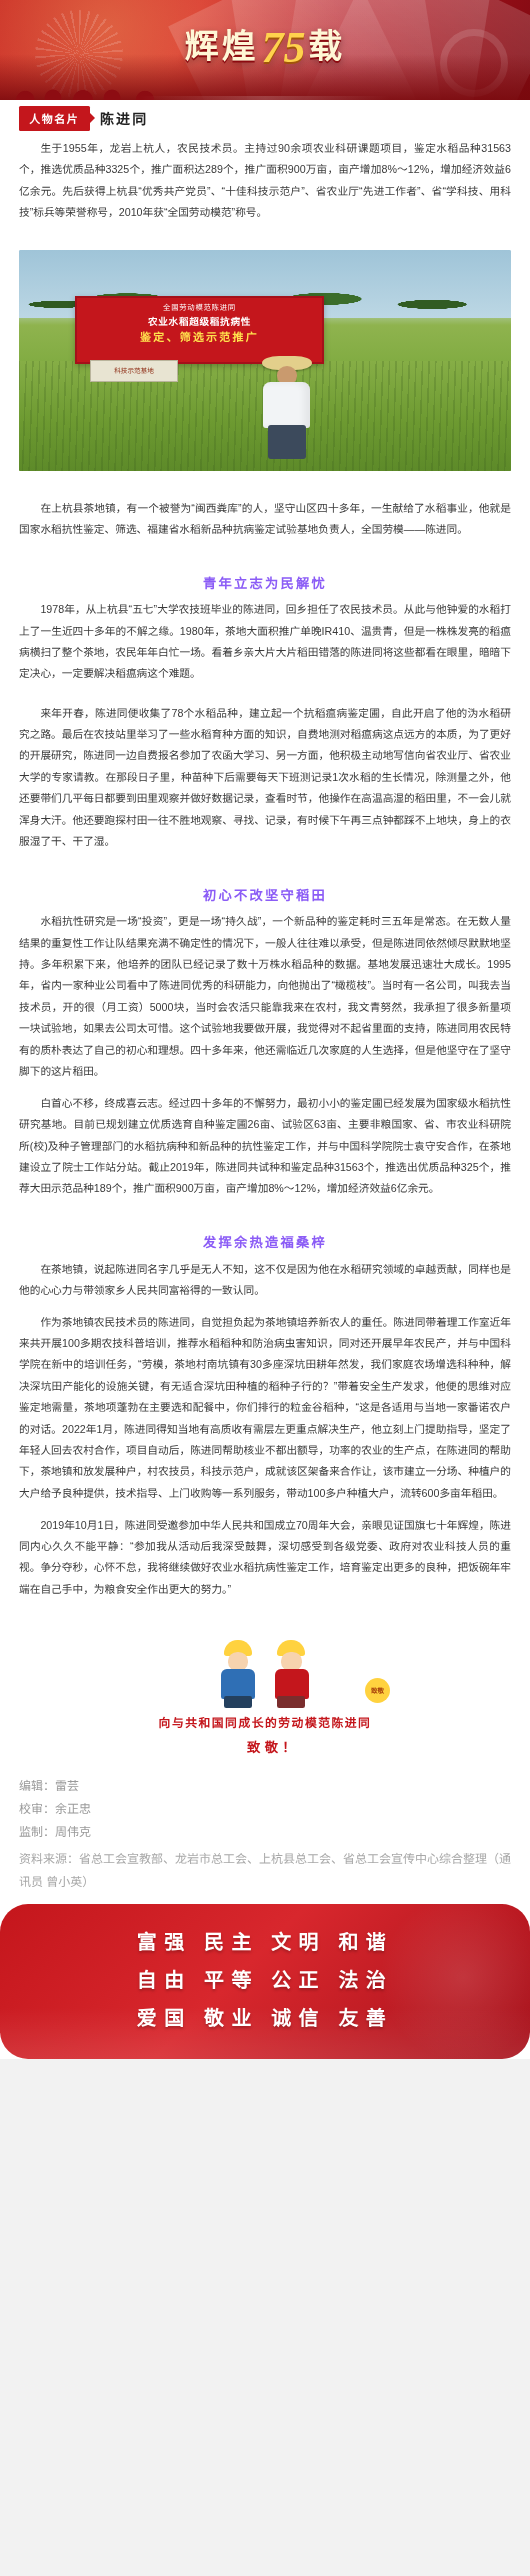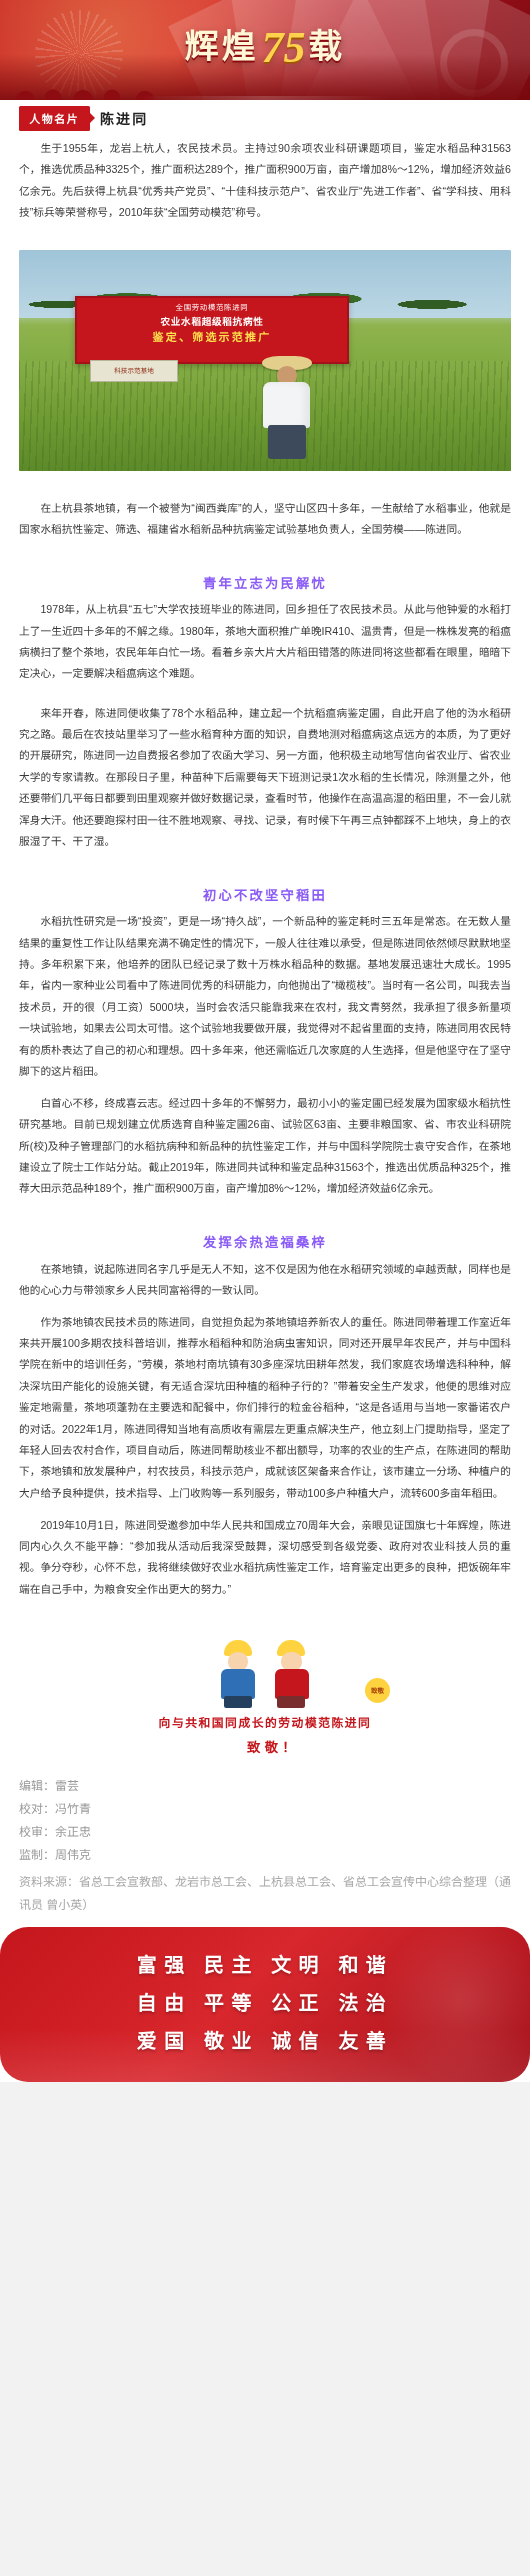--- a/index.html
+++ b/index.html
@@ -122,21 +122,21 @@
     position:absolute; left:0; top:0; width:100%; height:68px;
     background:
       radial-gradient(ellipse at 8% 80%, #2f5a22 29.4px, transparent 30px),
       radial-gradient(ellipse at 22% 70%, #3a6b28 34px, transparent 35px),
       radial-gradient(ellipse at 40% 82%, #2d5620 31px, transparent 32px),
       radial-gradient(ellipse at 62% 72%, #3b6d2a 37px, transparent 38px),
       radial-gradient(ellipse at 84% 80%, #315c23 34px, transparent 35px),
       linear-gradient(to bottom, #9fc4d8, #bcd7e4);
   }
   .photo .banner{
-    position:absolute; left:56px; top:46px; width:274px; height:68px;
+    position:absolute; left:56px; top:46px; width:249px; height:68px;
     background:#c4161c;
     border:2.2px solid #a5101a;
     box-shadow:0 2.2px 5.9px rgba(0,0,0,.25);
     padding:4.4px 5.9px 0;
     text-align:center;
     color:#fff;
   }
   .photo .banner .l1{ font-size:7.4px; letter-spacing:0.7px; line-height:1.5; }
   .photo .banner .l2{ font-size:9.6px; font-weight:bold; letter-spacing:0.7px; line-height:1.6; color:#fff; }
   .photo .banner .l3{
@@ -360,21 +360,20 @@
         <div class="legs"></div>
       </div>
       <div class="salute-badge">致敬</div>
     </div>
     <div class="salute-line">向与共和国同成长的劳动模范陈进同</div>
     <div class="salute-line2">致敬！</div>
   </div>
 
   <div class="credits">
     <div>编辑：雷芸</div>
-    <div>校对：冯竹青</div>
     <div>校审：余正忠</div>
     <div>监制：周伟克</div>
     <div class="src">资料来源：省总工会宣教部、龙岩市总工会、上杭县总工会、省总工会宣传中心综合整理（通讯员 曾小英）</div>
   </div>
 
   <div class="values">
     <div class="ribbon"></div>
     <div class="values-row">
       <span>富强</span>
       <span>民主</span>

